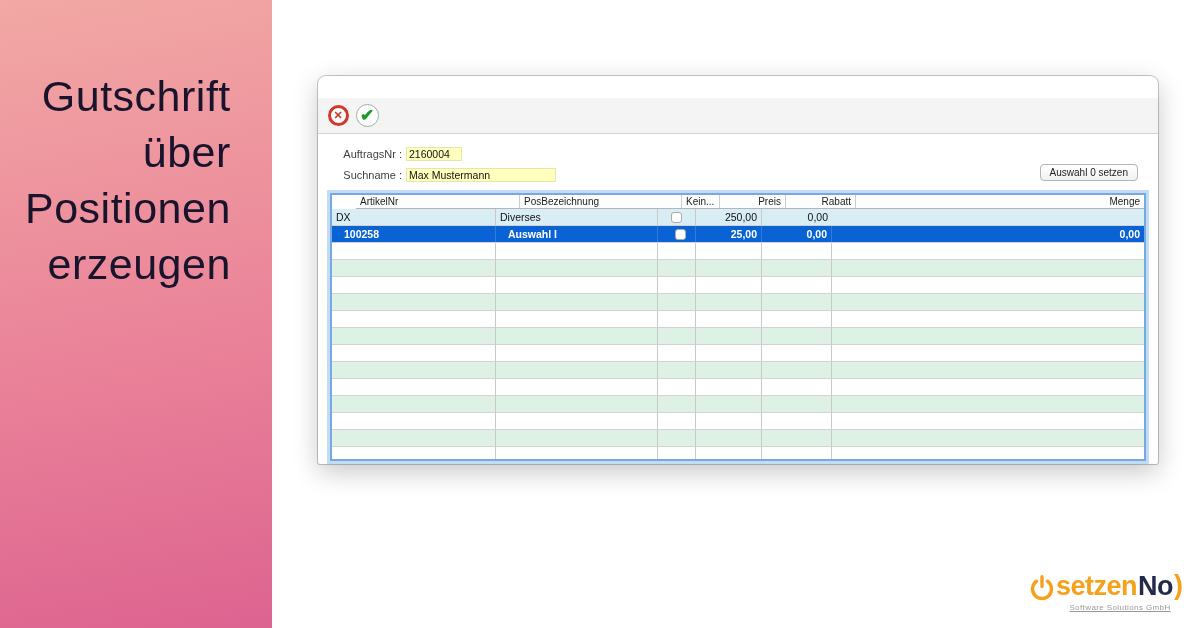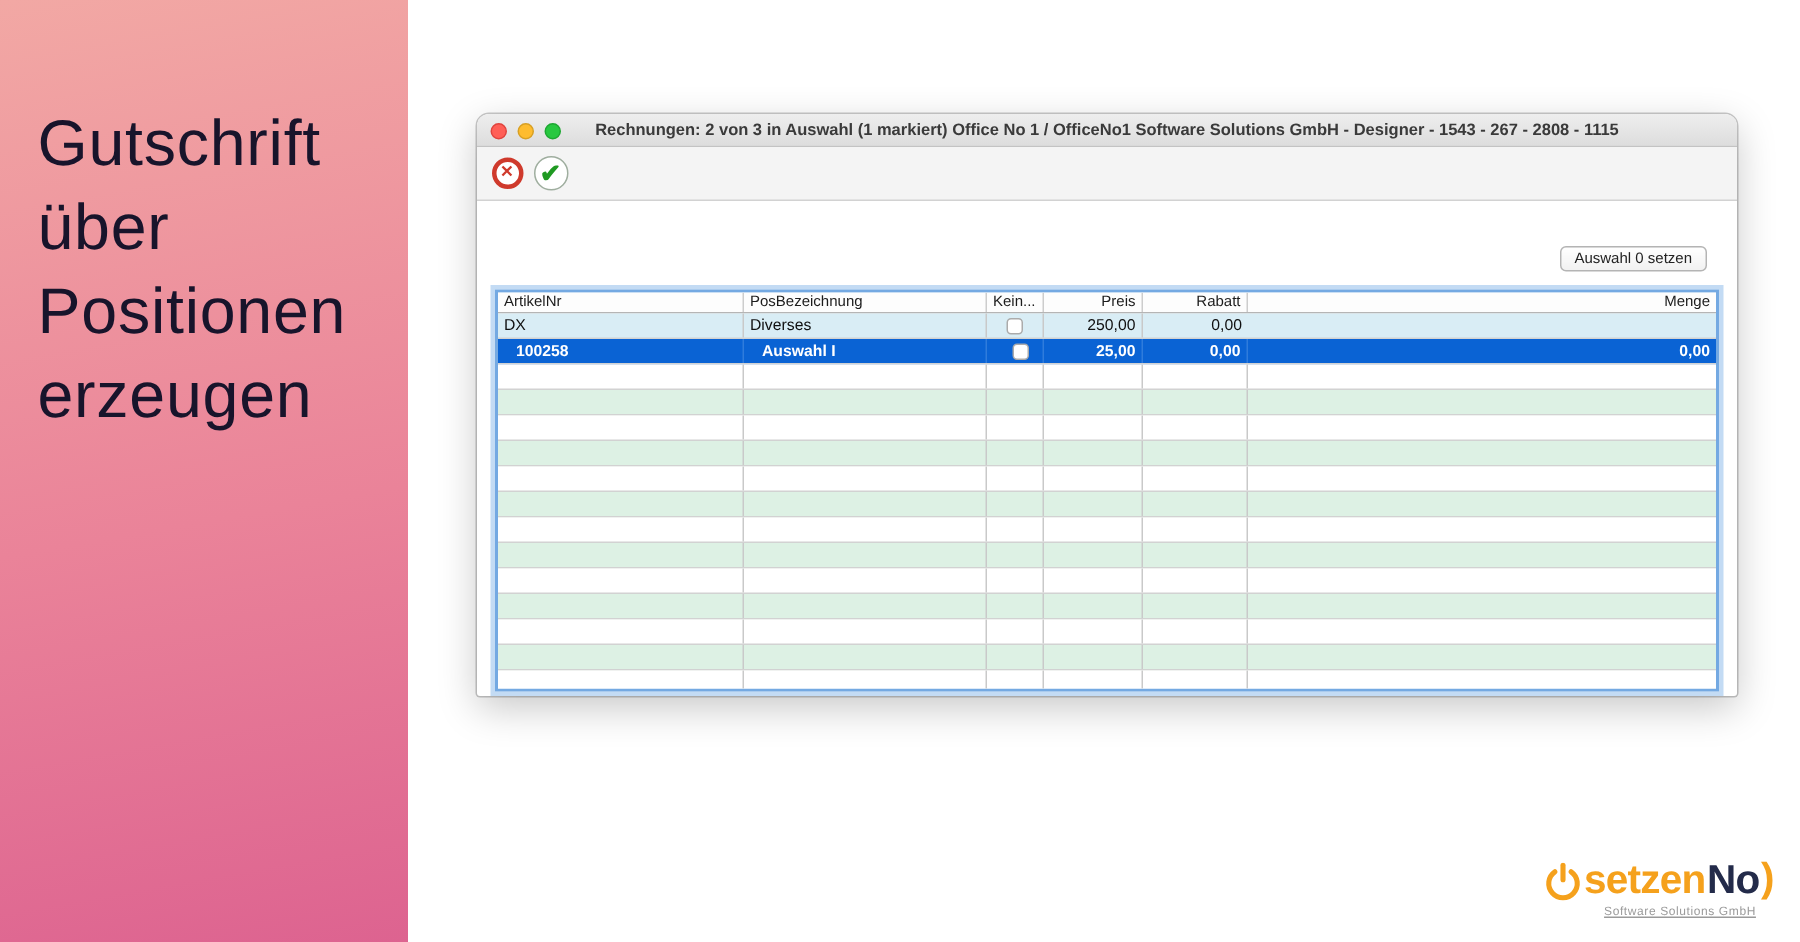--- a/index.html
+++ b/index.html
@@ -7,21 +7,21 @@
   body { font-family:"Liberation Sans", sans-serif; background:#ffffff; overflow:hidden; position:relative; }
 
   
   .sidebar {
     position:absolute; left:0; top:0; width:272px; height:628px;
     background:linear-gradient(170deg, #f2a8a4 0%, #ea8399 55%, #dd6390 100%);
   }
   .sidebar-title {
     position:absolute; left:25px; top:68px;
     font-size:43px; line-height:56px; font-weight:500;
-    color:#18142b; letter-spacing:0.5px;
+    color:#18142b; letter-spacing:0.5px;text-align:right;
   }
 
   
   .window {
     position:absolute; left:318px; top:76px; width:840px; height:388px;
     background:#ffffff; border-radius:8px 8px 2px 2px;
     box-shadow:0 8px 26px rgba(0,0,0,0.22), 0 0 0 1px #c9c9c9;
     overflow:hidden;
   }
   .titlebar {
@@ -80,21 +80,21 @@
     background:#ffffff; border:2px solid #74a9e2;
     box-shadow:0 0 0 3px #c3dbf4;
     overflow:hidden; font-size:10.5px;
   }
   .thead, .trow {
     display:grid;
     grid-template-columns:164px 162px 38px 66px 70px 1fr;
   }
   .thead {
     height:14px; background:#fdfdfd; border-bottom:1px solid #b5b5b5;
-    font-size:10px; color:#1c1c1c; align-items:center;
+    font-size:10px; color:#1c1c1c; align-items:center;margin-left:24px;
   }
   .th, .td { padding:0 4px; overflow:hidden; white-space:nowrap; }
   .th { border-right:1px solid #cdcdcd; height:100%; display:flex; align-items:center; }
   .th:last-child { border-right:none; }
   .th.num, .td.num { justify-content:flex-end; text-align:right; }
   .trow { height:17px; align-items:center; border-bottom:1px solid #d2d2d2; }
   .td { height:100%; display:flex; align-items:center; border-right:1px solid #c9c9c9; }
   .td:last-child { border-right:none; }
   .td.c-center { justify-content:center; }
   .trow.plain { background:#ffffff; }
@@ -123,38 +123,36 @@
   <h1 class="sidebar-title">
     <div>Gutschrift</div>
     <div>über</div>
     <div>Positionen</div>
     <div>erzeugen</div>
   </h1>
 </aside>
 
 <div class="window">
 
-  <div class="titlebar">
-    <div class="traffic-lights">
-      <span class="tl red"></span>
-      <span class="tl yellow"></span>
-      <span class="tl green"></span>
-    </div>
-    <div class="window-title">Rechnungen: 2 von 3 in Auswahl  (1 markiert) Office No 1 /  OfficeNo1 Software Solutions GmbH - Designer - 1543 - 267 - 2808 - 1115</div>
-  </div>
 
   <div class="toolbar">
     <button class="tool-btn">
       <span class="icon-cancel">✕</span>
     </button>
     <button class="tool-btn">
       <span class="icon-check">✔</span>
     </button>
   </div>
 
+  <div class="form-area">
+    <label class="form-label lbl-auftrag">AuftragsNr :</label>
+    <input class="field field-auftrag" value="2160004" style="">
+    <label class="form-label lbl-such">Suchname :</label>
+    <input class="field field-such" value="Max Mustermann" style="">
+  </div>
 
   <button class="auswahl-btn">Auswahl 0 setzen</button>
 
   <div class="table">
     <div class="thead">
       <div class="th">ArtikelNr</div>
       <div class="th">PosBezeichnung</div>
       <div class="th">Kein...</div>
       <div class="th num">Preis</div>
       <div class="th num">Rabatt</div>

